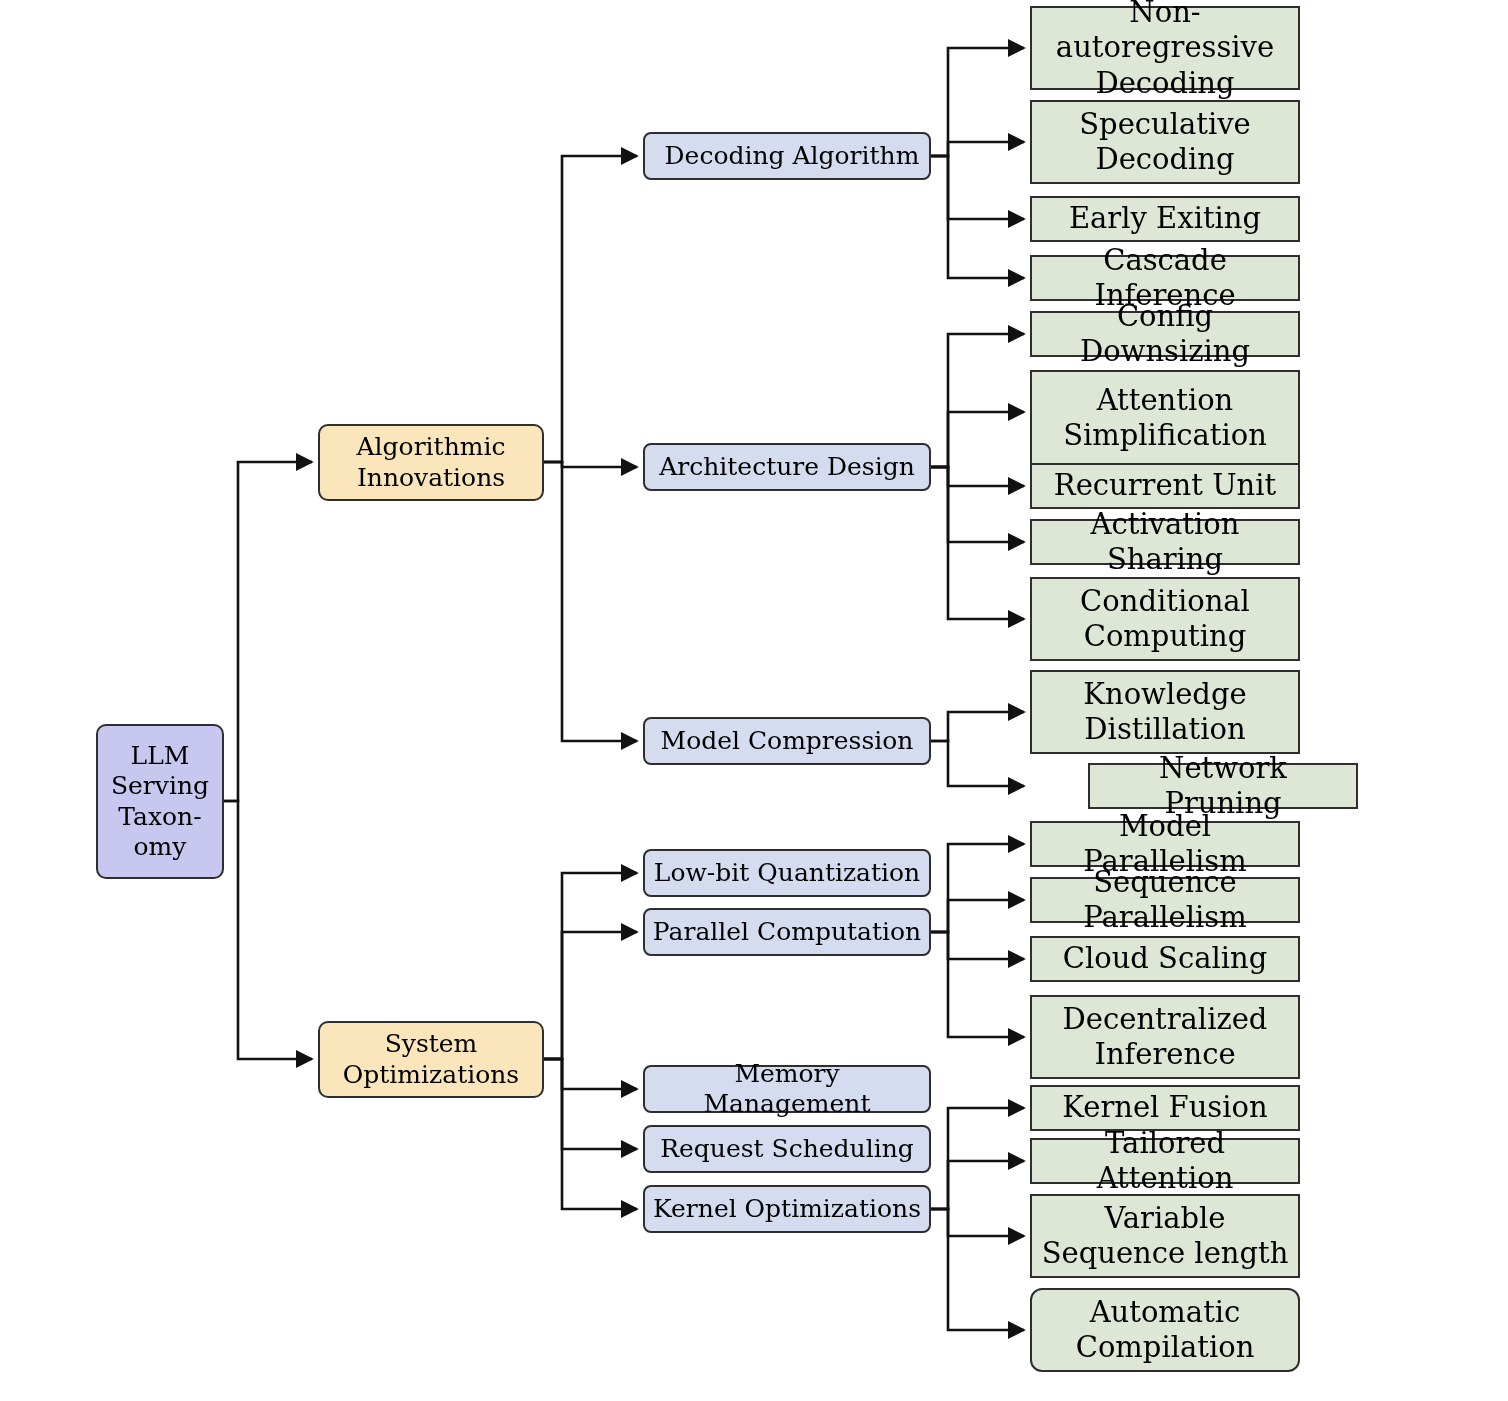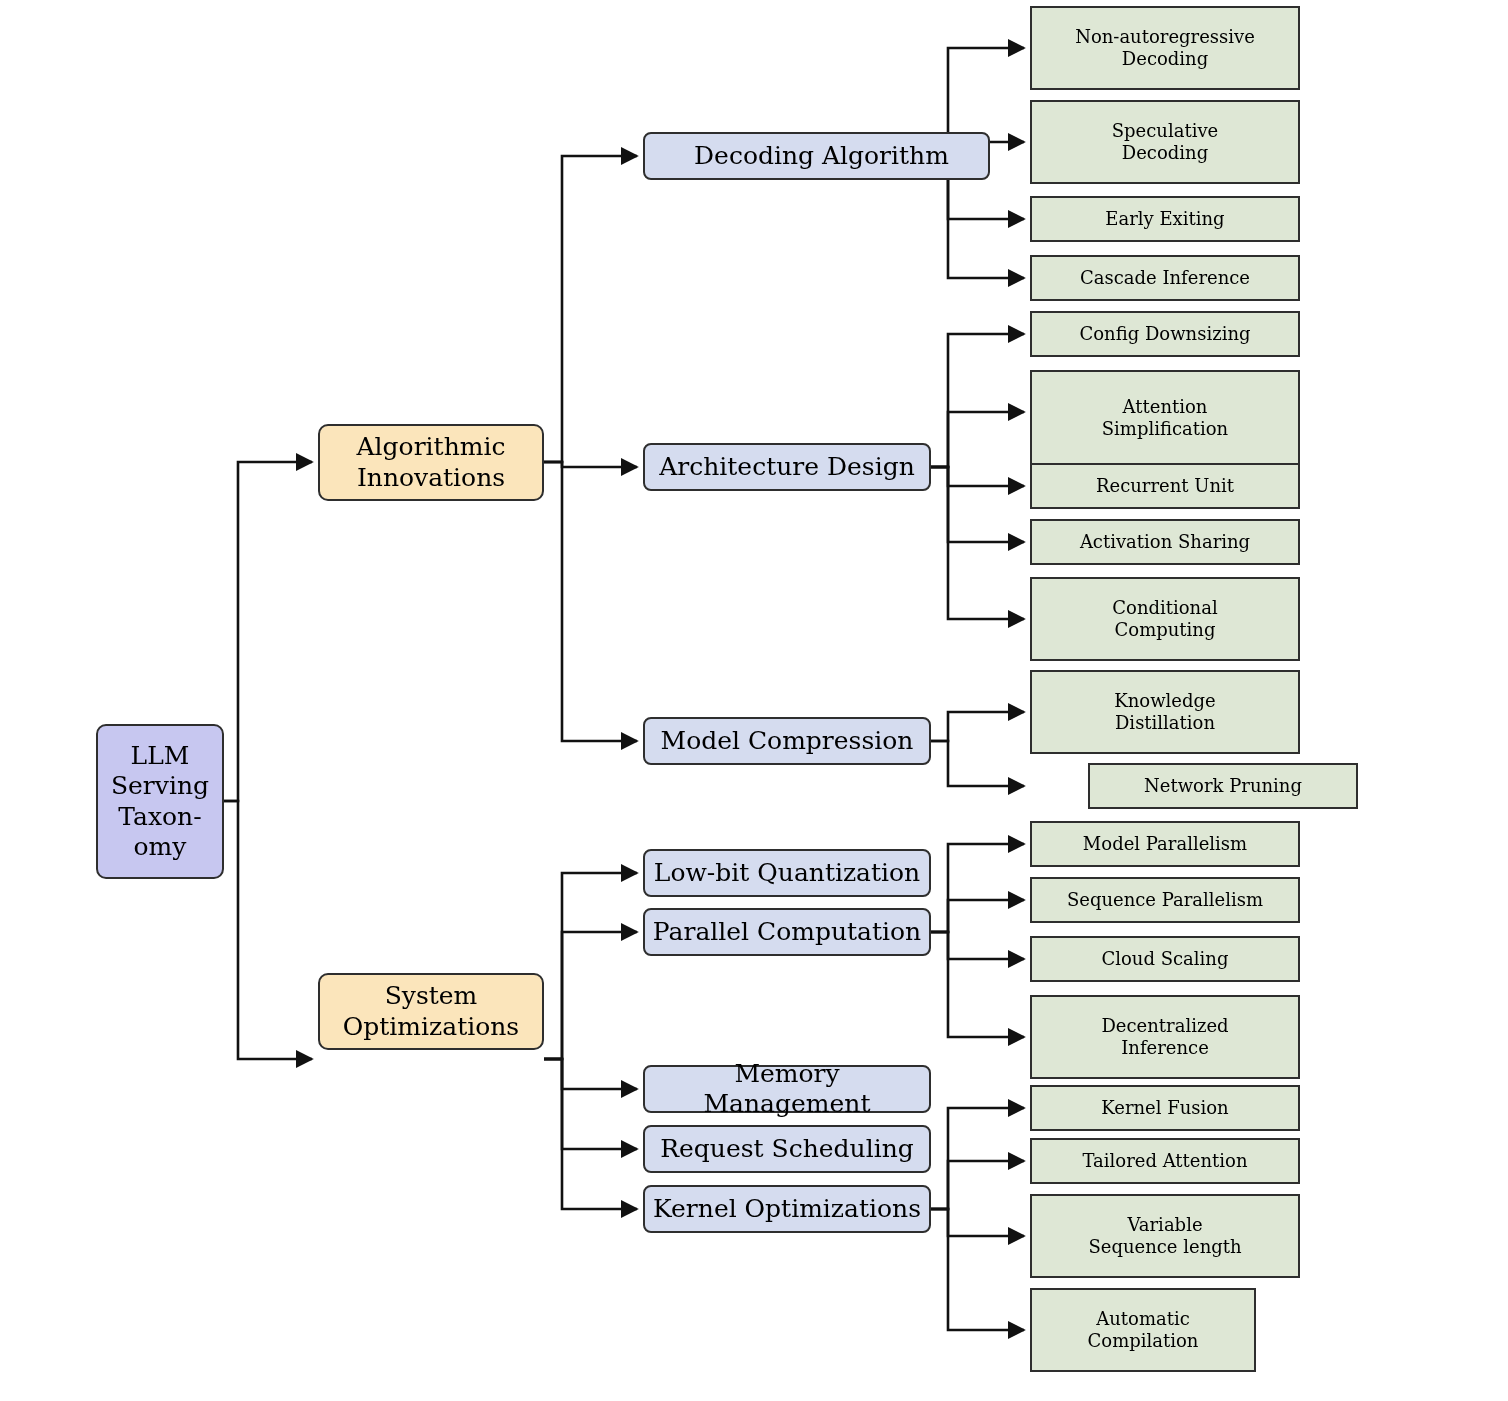--- a/index.html
+++ b/index.html
@@ -47,21 +47,21 @@
     font-size: 25px;
   }
   .node.sub {
     background: #d5dcef;
     border-radius: 8px;
     font-size: 25px;
   }
   .node.leaf {
     background: #dee7d5;
     border-radius: 0px;
-    font-size: 18px;
+    font-size: 29px;
   }
 </style>
 </head>
 <body>
 
 <div id="canvas">
 
   <svg id="edges" viewBox="0 0 1508 1401" xmlns="http://www.w3.org/2000/svg">
     <defs>
       <marker id="arw" viewBox="0 0 10 10" refX="9" refY="5" markerWidth="7" markerHeight="7" orient="auto-start-reverse">
@@ -117,24 +117,24 @@
     </g>
   </svg>
 
   <div class="node root" style="left:96px; top:724px; width:128px; height:155px;">LLM
 Serving
 Taxon-
 omy</div>
 
   <div class="node cat" style="left:318px; top:424px; width:226px; height:77px;">Algorithmic
 Innovations</div>
-  <div class="node cat" style="left:318px; top:973px; width:226px; height:77px;text-align:center;">System
+  <div class="node cat" style="left:318px; top:1021px; width:226px; height:77px;text-align:center;">System
 Optimizations</div>
 
-  <div class="node sub" style="left:643px; top:132px; width:347px; height:48px;padding-left:16px;">Decoding Algorithm</div>
+  <div class="node sub" style="left:643px; top:132px; width:288px; height:48px;padding-left:16px;">Decoding Algorithm</div>
   <div class="node sub" style="left:643px; top:443px; width:288px; height:48px;">Architecture Design</div>
   <div class="node sub" style="left:643px; top:717px; width:288px; height:48px;">Model Compression</div>
 
   <div class="node sub" style="left:643px; top:849px; width:288px; height:48px;">Low-bit Quantization</div>
   <div class="node sub" style="left:643px; top:908px; width:288px; height:48px;">Parallel Computation</div>
   <div class="node sub" style="left:643px; top:1065px; width:288px; height:48px;">Memory Management</div>
   <div class="node sub" style="left:643px; top:1185px; width:288px; height:48px;">Kernel Optimizations</div>
   <div class="node sub" style="left:643px; top:1125px; width:288px; height:48px;">Request Scheduling</div>
 
   <div class="node leaf" style="left:1030px; top:6px; width:270px; height:84px;">Non-autoregressive
@@ -159,16 +159,16 @@
   <div class="node leaf" style="left:1030px; top:821px; width:270px; height:46px;">Model Parallelism</div>
   <div class="node leaf" style="left:1030px; top:877px; width:270px; height:46px;">Sequence Parallelism</div>
   <div class="node leaf" style="left:1030px; top:936px; width:270px; height:46px;">Cloud Scaling</div>
   <div class="node leaf" style="left:1030px; top:995px; width:270px; height:84px;">Decentralized
 Inference</div>
 
   <div class="node leaf" style="left:1030px; top:1085px; width:270px; height:46px;">Kernel Fusion</div>
   <div class="node leaf" style="left:1030px; top:1138px; width:270px; height:46px;">Tailored Attention</div>
   <div class="node leaf" style="left:1030px; top:1194px; width:270px; height:84px;">Variable
 Sequence length</div>
-  <div class="node leaf" style="left:1030px; top:1288px; width:226px; height:84px;">Automatic
+  <div class="node leaf" style="left:1030px; top:1288px; width:270px; height:84px;border-radius:12px;">Automatic
 Compilation</div>
 
 </div>
 
 </body></html>

